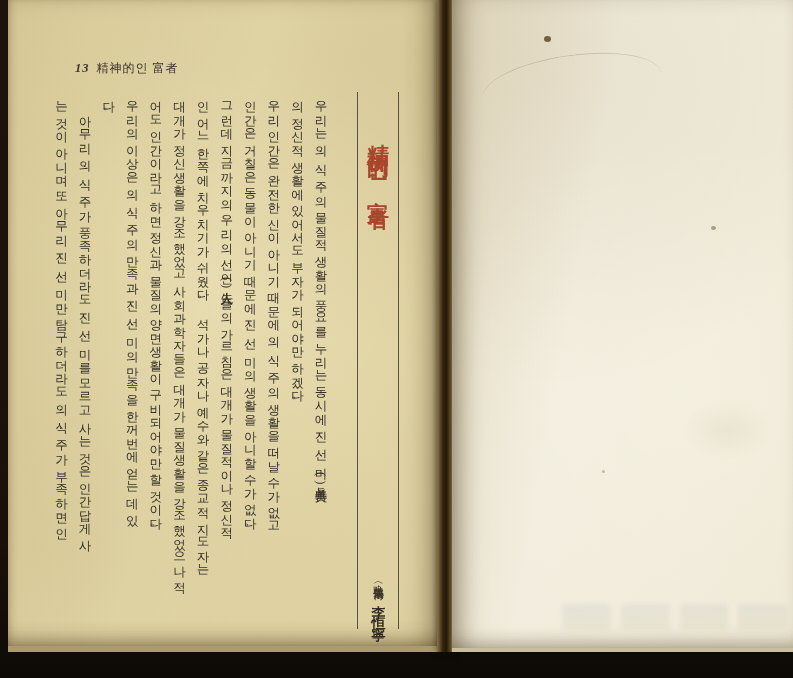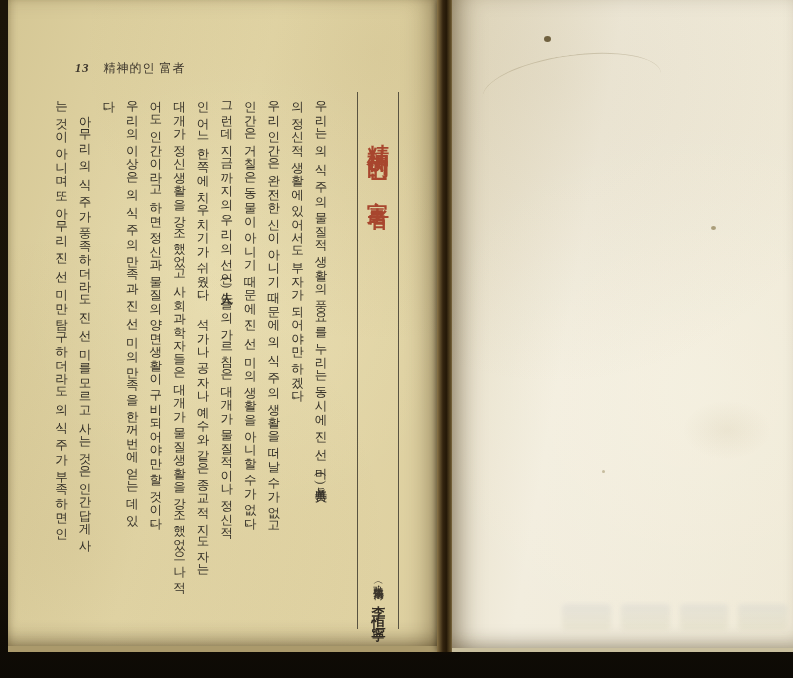--- a/index.html
+++ b/index.html
@@ -19,21 +19,21 @@
     box-shadow:
       inset -22px 0 28px -14px rgba(58,40,10,0.55),
       inset 0 -16px 20px -12px rgba(58,40,10,0.45),
       inset 4px 0 8px -4px rgba(58,40,10,0.35);
     border-bottom:6px solid #ab9a6c;
   }
   .page-header{
     position:absolute;left:67px;top:60px;
     font-size:12px;color:#3d362c;letter-spacing:1px;white-space:nowrap;
   }
-  .page-number{font-style:italic;font-weight:bold;margin-right:14px;font-size:12.5px;}
+  .page-number{font-style:italic;font-weight:bold;margin-right:7px;font-size:12.5px;}
   .running-title{font-size:12px;}
   
   .content{
     position:absolute;top:92px;right:42px;left:30px;height:537px;
     display:flex;flex-direction:row-reverse;align-items:stretch;
   }
   .title-block{
     width:42px;height:100%;box-sizing:border-box;flex:0 0 auto;
     border-left:1px solid #595341;border-right:1px solid #595341;
     display:flex;flex-direction:column;align-items:center;

